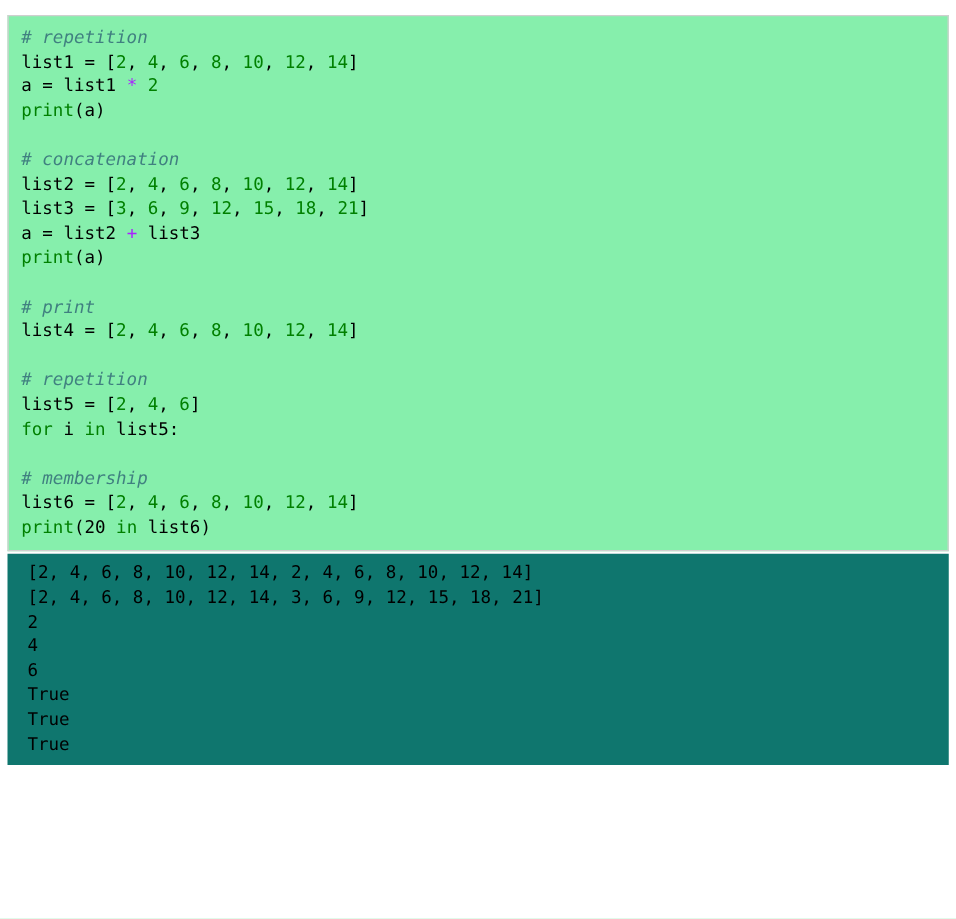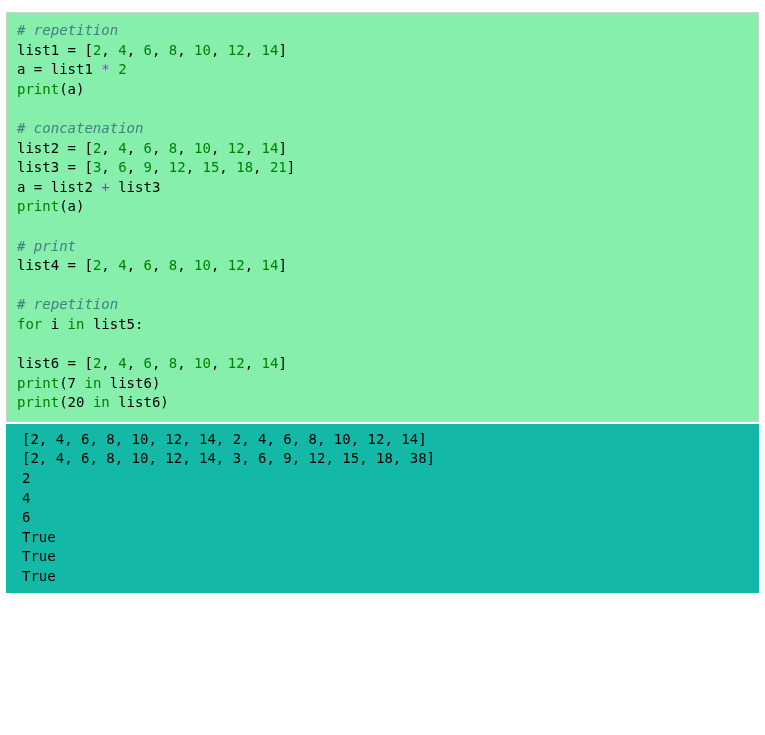--- a/index.html
+++ b/index.html
@@ -28,21 +28,21 @@
     .c-eq { color: #000000; }
     .c-bracket { color: #000000; }
     .c-num { color: #008000; }
     .c-punct { color: #000000; }
     .c-builtin { color: #008000; }
     .c-paren { color: #000000; }
     .c-keyword { color: #008000; font-weight: normal; }
     .output-cell {
       padding: 6px 10px 6px 16px;
       margin: 2px 6px;
-      background: #14b8a6;
+      background: #0f766e;
     }
     .output-line {
       white-space: pre;
       font-family: "DejaVu Sans Mono", Consolas, Menlo, monospace;
       color: #000000;
     }
     .blank-line { height: 1.4em; }
   </style>
 </head>
 <body>
@@ -60,30 +60,31 @@
   <div class="code-line"><span class="c-ident">list3</span><span class="c-eq"> = </span><span class="c-bracket">[</span><span class="c-num">3</span><span class="c-punct">, </span><span class="c-num">6</span><span class="c-punct">, </span><span class="c-num">9</span><span class="c-punct">, </span><span class="c-num">12</span><span class="c-punct">, </span><span class="c-num">15</span><span class="c-punct">, </span><span class="c-num">18</span><span class="c-punct">, </span><span class="c-num">21</span><span class="c-bracket">]</span></div>
   <div class="code-line"><span class="c-ident">a</span><span class="c-eq"> = </span><span class="c-ident">list2 </span><span class="c-op">+</span><span class="c-ident"> list3</span></div>
   <div class="code-line"><span class="c-builtin">print</span><span class="c-paren">(a)</span></div>
   <div class="blank-line"></div>
 
   <div class="code-line"><span class="c-comment"># print</span></div>
   <div class="code-line"><span class="c-ident">list4</span><span class="c-eq"> = </span><span class="c-bracket">[</span><span class="c-num">2</span><span class="c-punct">, </span><span class="c-num">4</span><span class="c-punct">, </span><span class="c-num">6</span><span class="c-punct">, </span><span class="c-num">8</span><span class="c-punct">, </span><span class="c-num">10</span><span class="c-punct">, </span><span class="c-num">12</span><span class="c-punct">, </span><span class="c-num">14</span><span class="c-bracket">]</span></div>
   <div class="blank-line"></div>
 
   <div class="code-line"><span class="c-comment"># repetition</span></div>
+  <div class="code-line"><span class="c-ident">list5</span><span class="c-eq"> = </span><span class="c-bracket">[</span><span class="c-num">2</span><span class="c-punct">, </span><span class="c-num">4</span><span class="c-punct">, </span><span class="c-num">6</span><span class="c-bracket">]</span></div>
   <div class="code-line"><span class="c-keyword">for</span><span class="c-ident"> i </span><span class="c-keyword">in</span><span class="c-ident"> list5:</span></div>
   <div class="blank-line"></div>
 
+  <div class="code-line"><span class="c-comment"># membership</span></div>
   <div class="code-line"><span class="c-ident">list6</span><span class="c-eq"> = </span><span class="c-bracket">[</span><span class="c-num">2</span><span class="c-punct">, </span><span class="c-num">4</span><span class="c-punct">, </span><span class="c-num">6</span><span class="c-punct">, </span><span class="c-num">8</span><span class="c-punct">, </span><span class="c-num">10</span><span class="c-punct">, </span><span class="c-num">12</span><span class="c-punct">, </span><span class="c-num">14</span><span class="c-bracket">]</span></div>
-  <div class="code-line"><span class="c-builtin">print</span><span class="c-paren">(7 </span><span class="c-keyword">in</span><span class="c-paren"> list6)</span></div>
   <div class="code-line"><span class="c-builtin">print</span><span class="c-paren">(20 </span><span class="c-keyword">in</span><span class="c-paren"> list6)</span></div>
 </div>
 
 <div class="output-cell">
   <div class="output-line">[2, 4, 6, 8, 10, 12, 14, 2, 4, 6, 8, 10, 12, 14]</div>
-  <div class="output-line">[2, 4, 6, 8, 10, 12, 14, 3, 6, 9, 12, 15, 18, 38]</div>
+  <div class="output-line">[2, 4, 6, 8, 10, 12, 14, 3, 6, 9, 12, 15, 18, 21]</div>
   <div class="output-line">2</div>
   <div class="output-line">4</div>
   <div class="output-line">6</div>
   <div class="output-line">True</div>
   <div class="output-line">True</div>
   <div class="output-line">True</div>
 </div>
 
 </body></html>

